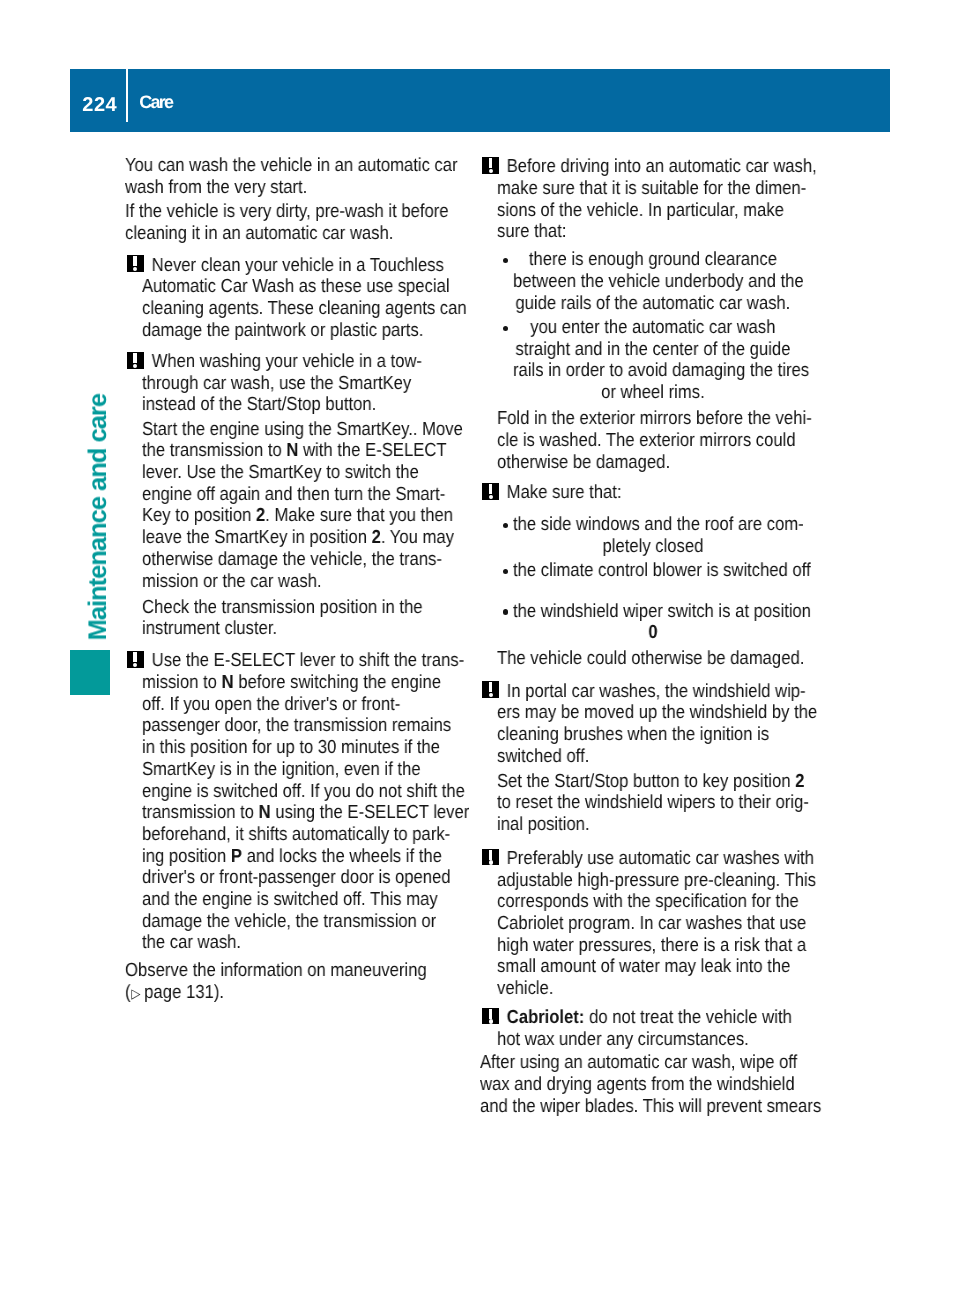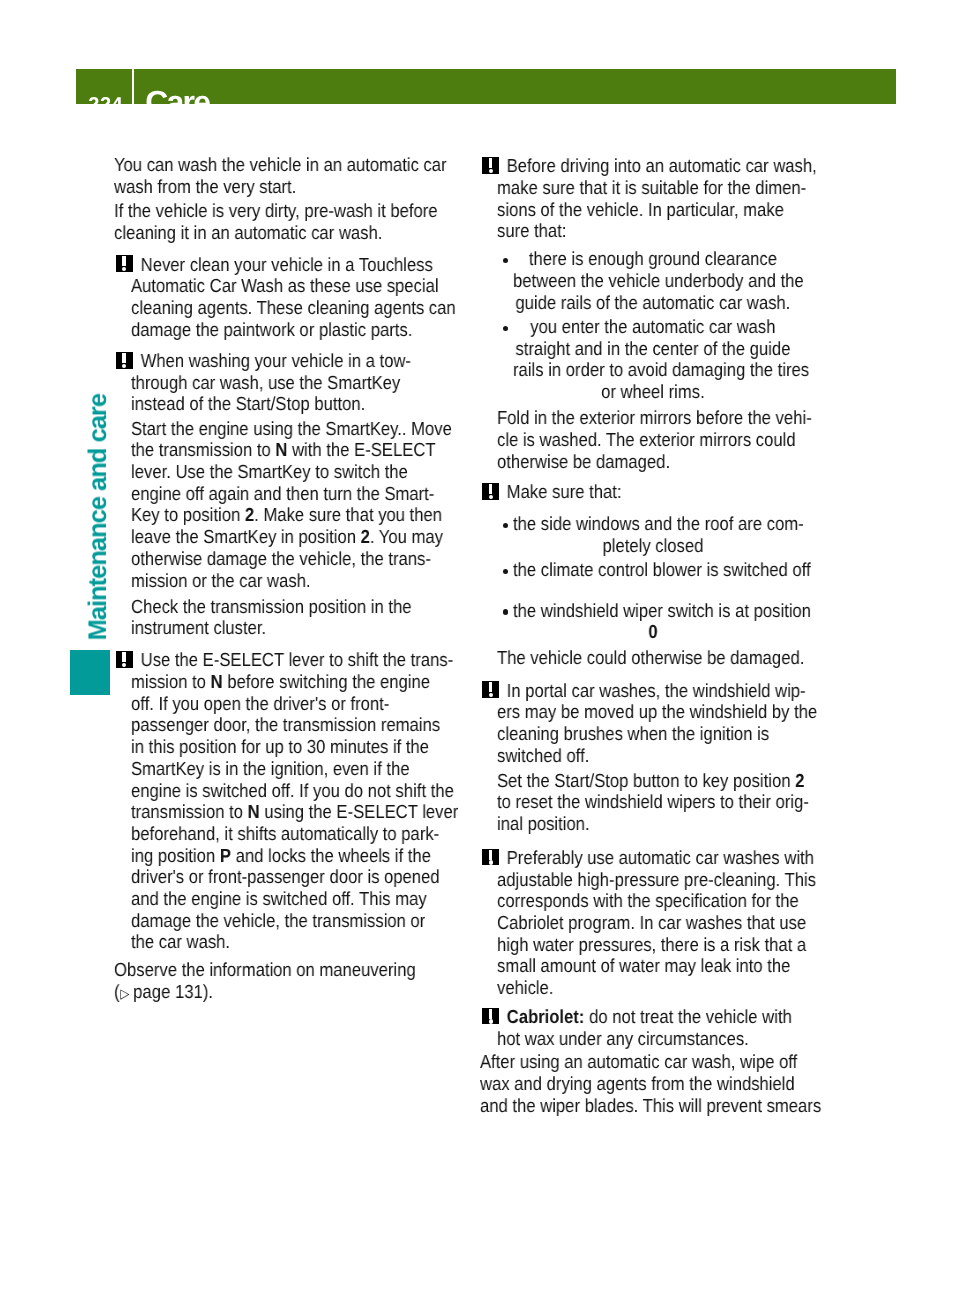--- a/index.html
+++ b/index.html
@@ -5,38 +5,38 @@
 <style>
   html,body{margin:0;padding:0;}
   body{width:960px;height:1302px;background:#ffffff;
        font-family:"Liberation Sans",sans-serif;
        color:#141414;overflow:hidden;position:relative;
        -webkit-font-smoothing:antialiased;
        text-rendering:geometricPrecision;}
   .page{position:absolute;left:0;top:0;width:960px;height:1302px;}
 
   
-  .hdr{position:absolute;left:76px;top:69.2px;width:820.3px;height:35px;background:#4d7c0f;}
+  .hdr{position:absolute;left:70px;top:69.2px;width:820.3px;height:63px;background:#0369a1;}
   .hdr-num{position:absolute;left:0;top:25.6px;width:47.2px;color:#fff;transform:translateZ(0);
            font-size:20px;font-weight:bold;text-align:right;line-height:20px;
            box-sizing:border-box;letter-spacing:0.5px;}
   .hdr-sep{position:absolute;left:55.5px;top:0;width:2px;height:52.5px;background:#fff;}
-  .hdr-title{position:absolute;left:69.2px;top:20.6px;color:#fff;font-size:32px;font-weight:bold;transform:translateZ(0);
+  .hdr-title{position:absolute;left:69.2px;top:20.6px;color:#fff;font-size:18px;font-weight:bold;transform:translateZ(0);
              line-height:25px;letter-spacing:-1.75px;}
 
   
   .rail{position:absolute;left:0;top:0;width:120px;height:1302px;}
   .rail-text{position:absolute;left:84px;top:394px;color:#039a9a;font-size:25.5px;font-weight:bold;
              letter-spacing:-1px;writing-mode:vertical-rl;transform:rotate(180deg) translateZ(0);white-space:nowrap;
              backface-visibility:hidden;}
   .rail-tab{position:absolute;left:70.3px;top:650.4px;width:40px;height:44.2px;background:#039a9a;}
 
   
   .col{position:absolute;font-size:18.9px;line-height:21.71px;}
-  .col-l{left:114px;top:155.4px;width:340px;}
+  .col-l{left:125px;top:155.4px;width:340px;}
   .col-r{left:480.4px;top:156.2px;width:350px;}
 
   .ln{display:block;white-space:nowrap;transform:scaleX(0.8815) translateZ(0);transform-origin:0 50%;
       will-change:transform;backface-visibility:hidden;}
   .para{margin:0;}
   .note{position:relative;padding-left:17px;margin:0;}
   .note-para{margin:0;}
   .ln.hang{padding-left:11px;}
 
   .ico{position:absolute;left:1.8px;top:0.6px;display:block;width:16.9px;height:16.9px;background:#000;}

